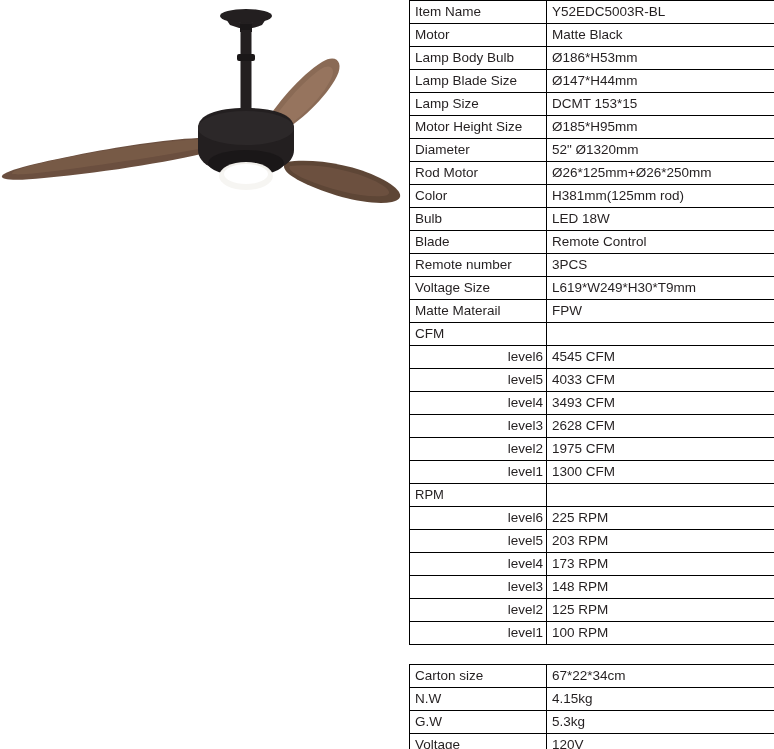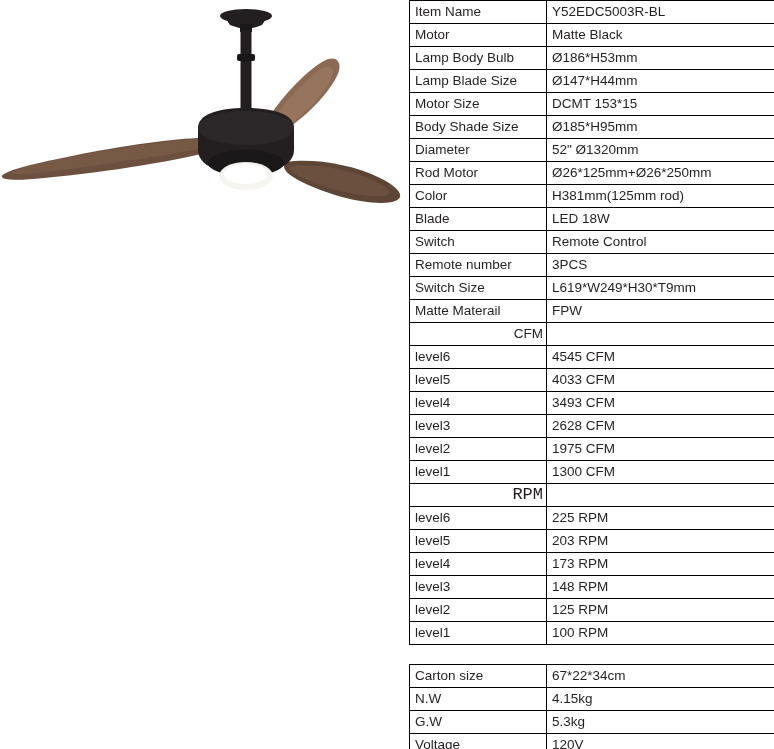--- a/index.html
+++ b/index.html
@@ -49,23 +49,23 @@
     border: 1px solid #000000;
     height: 22px;
     padding: 0 3px 0 5px;
     line-height: 20px;
     vertical-align: middle;
     white-space: nowrap;
     overflow: hidden;
   }
   .col-label { width: 128px; }
   .col-value { width: 235px; }
-  .center { text-align: right; }
-  .sub-label { text-align: left; }
-  .serif { font-family: Liberation Mono, monospace; font-size: 17px; }
+  .center { text-align: left; }
+  .sub-label { text-align: right; }
+  .serif { font-family: Liberation Sans, sans-serif; font-size: 13px; }
   .spacer-row td {
     border: none;
     height: 19px;
   }
 </style>
 </head>
 <body>
 
 <div class="page">
 
@@ -115,53 +115,53 @@
       </tr>
       <tr>
         <td class="col-label">Lamp Body Bulb</td>
         <td class="col-value">Ø186*H53mm</td>
       </tr>
       <tr>
         <td class="col-label">Lamp Blade Size</td>
         <td class="col-value">Ø147*H44mm</td>
       </tr>
       <tr>
-        <td class="col-label">Motor Size</td>
+        <td class="col-label">Lamp Size</td>
         <td class="col-value">DCMT 153*15</td>
       </tr>
       <tr>
-        <td class="col-label">Body Shade Size</td>
+        <td class="col-label">Motor Height Size</td>
         <td class="col-value">Ø185*H95mm</td>
       </tr>
       <tr>
         <td class="col-label">Diameter</td>
         <td class="col-value">52" Ø1320mm</td>
       </tr>
       <tr>
         <td class="col-label">Rod Motor</td>
         <td class="col-value">Ø26*125mm+Ø26*250mm</td>
       </tr>
       <tr>
         <td class="col-label">Color</td>
         <td class="col-value">H381mm(125mm rod)</td>
       </tr>
       <tr>
+        <td class="col-label">Bulb</td>
+        <td class="col-value">LED 18W</td>
+      </tr>
+      <tr>
         <td class="col-label">Blade</td>
-        <td class="col-value">LED 18W</td>
-      </tr>
-      <tr>
-        <td class="col-label">Switch</td>
         <td class="col-value">Remote Control</td>
       </tr>
       <tr>
         <td class="col-label">Remote number</td>
         <td class="col-value">3PCS</td>
       </tr>
       <tr>
-        <td class="col-label">Switch Size</td>
+        <td class="col-label">Voltage Size</td>
         <td class="col-value">L619*W249*H30*T9mm</td>
       </tr>
       <tr>
         <td class="col-label">Matte Materail</td>
         <td class="col-value">FPW</td>
       </tr>
 
       <tr>
         <td class="col-label center">CFM</td>
         <td class="col-value"></td>

